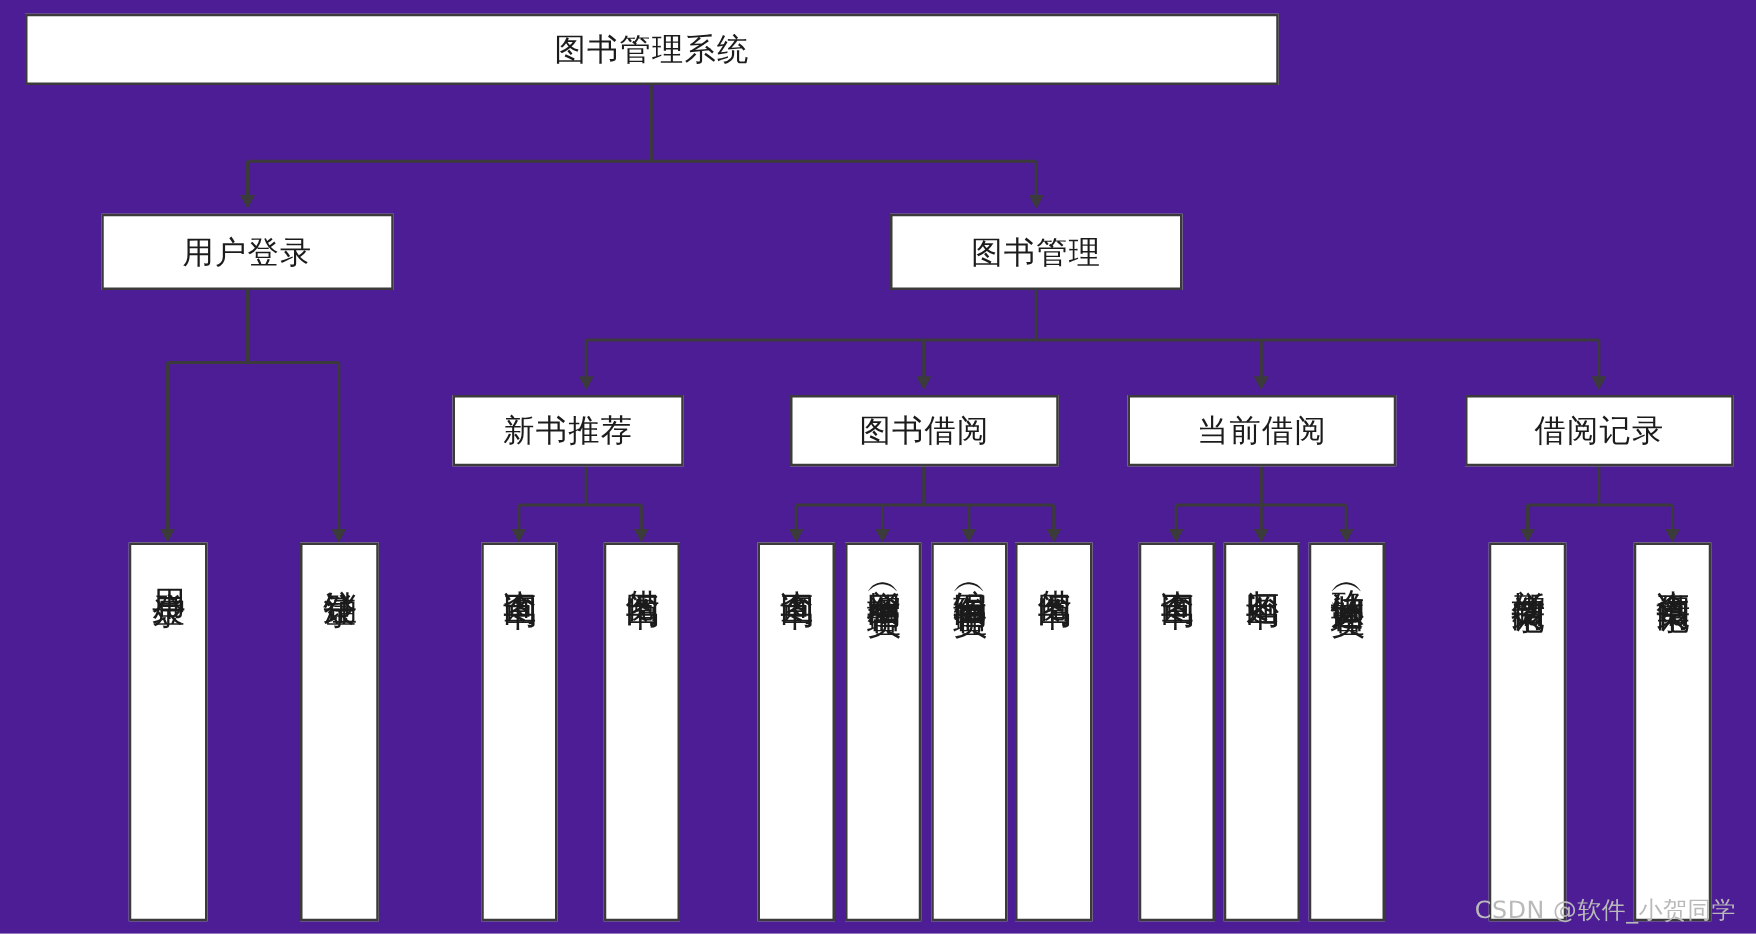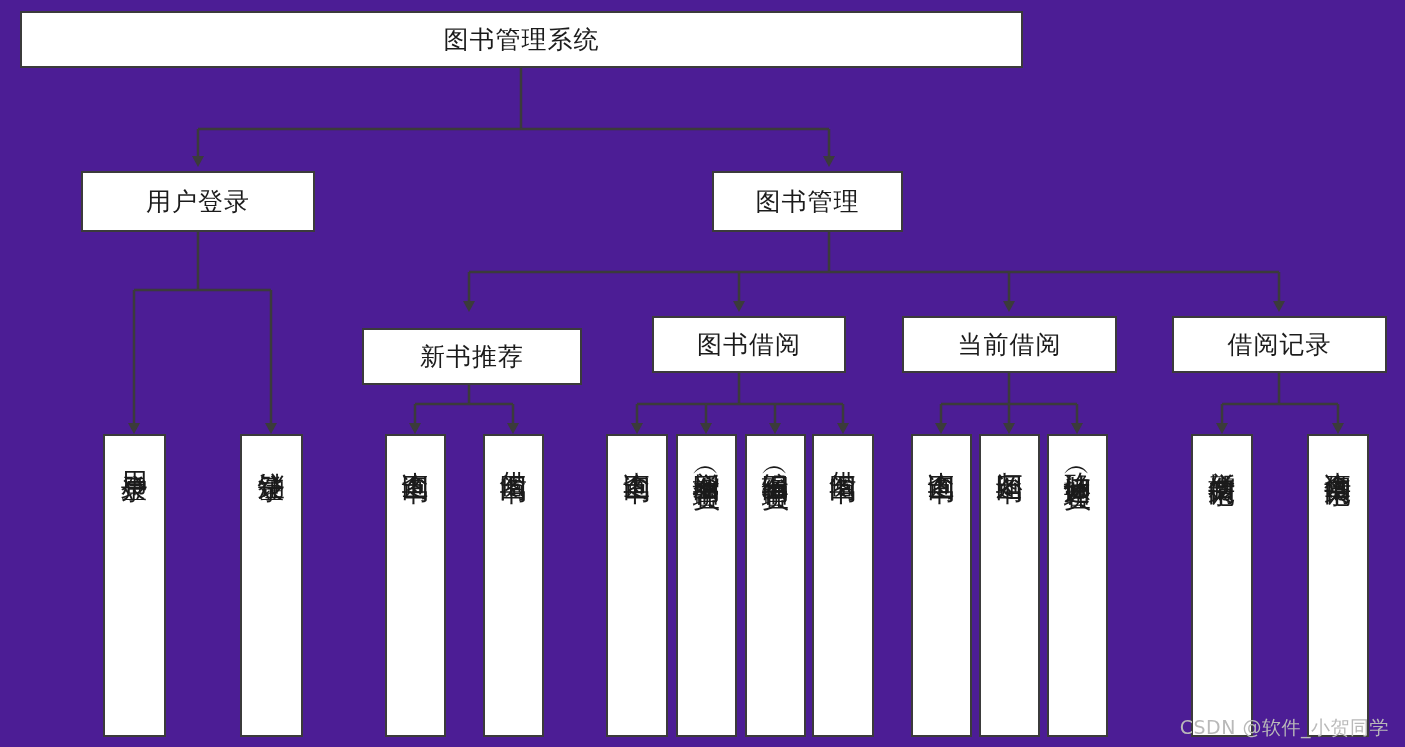--- a/index.html
+++ b/index.html
@@ -122,29 +122,29 @@
   </svg>
 
   <div class="node horiz" style="left:20px; top:11px; width:1003px; height:57px;">
     <span>图书管理系统</span>
   </div>
 
   <div class="node horiz" style="left:81px; top:171px; width:234px; height:61px;">
     <span>用户登录</span>
   </div>
 
-  <div class="node horiz" style="left:712px; top:171px; width:191px; height:61px;">
+  <div class="node horiz" style="left:712px; top:171px; width:234px; height:61px;">
     <span>图书管理</span>
   </div>
 
-  <div class="node horiz" style="left:362px; top:328px; width:220px; height:57px;">
+  <div class="node horiz" style="left:362px; top:316px; width:185px; height:57px;">
     <span>新书推荐</span>
   </div>
 
-  <div class="node horiz" style="left:652px; top:316px; width:194px; height:57px;">
+  <div class="node horiz" style="left:632px; top:316px; width:215px; height:57px;">
     <span>图书借阅</span>
   </div>
 
   <div class="node horiz" style="left:1172px; top:316px; width:215px; height:57px;">
     <span>借阅记录</span>
   </div>
 
   <div class="node horiz" style="left:902px; top:316px; width:215px; height:57px;">
     <span>当前借阅</span>
   </div>

